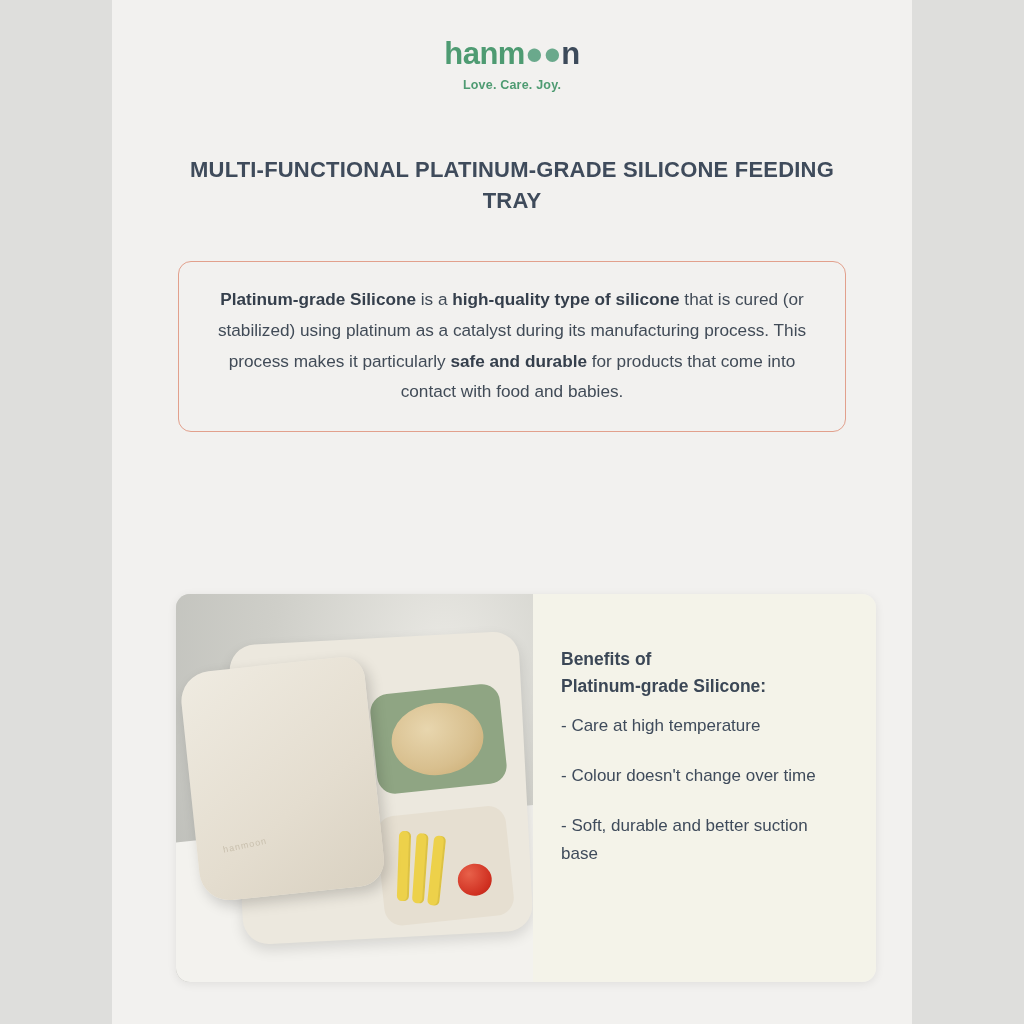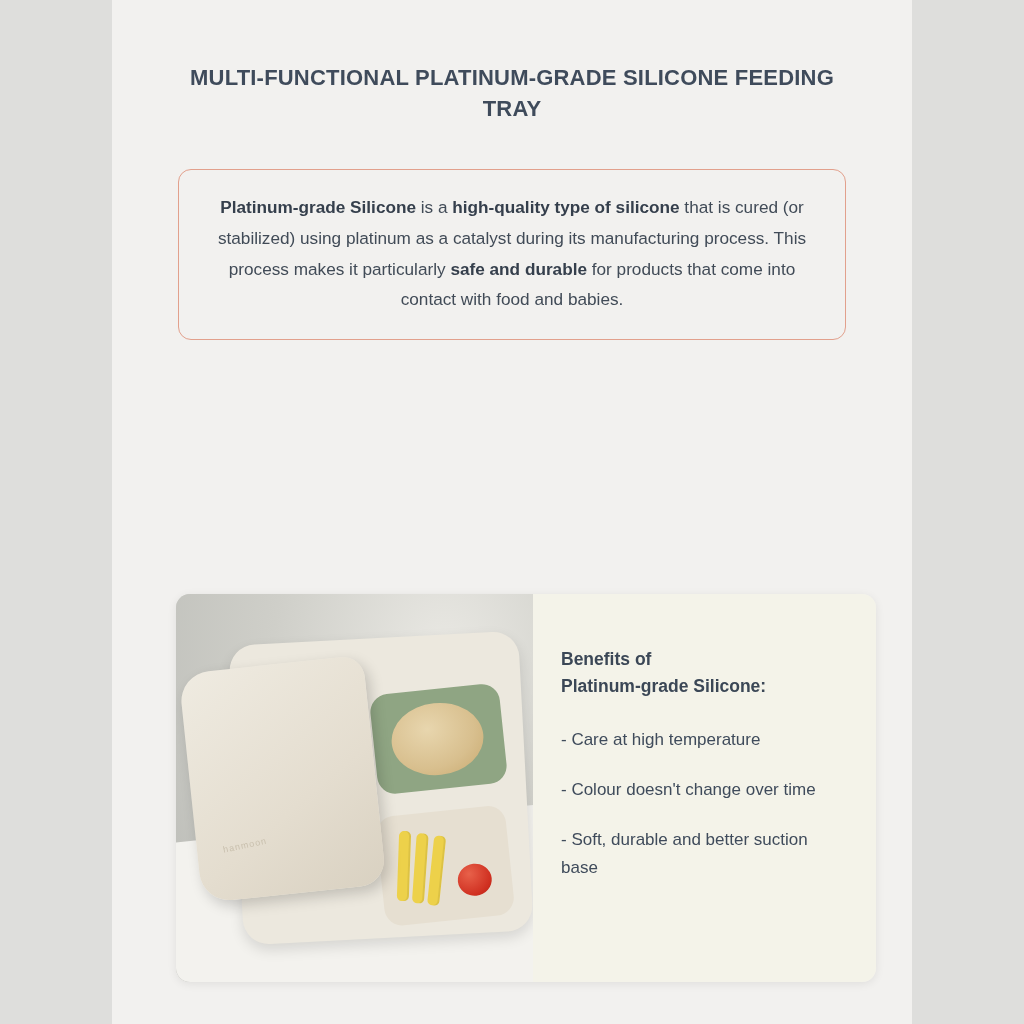--- a/index.html
+++ b/index.html
@@ -169,34 +169,38 @@
     width: 343px; height: 100%;
     background: #f4f3e9;
     padding: 52px 34px 0 28px;
     color: #3f4b5b;
   }
   .benefits-heading {
     font-size: 17.5px;
     font-weight: 700;
     line-height: 1.55;
     color: #3b4756;
-    margin-bottom: 26px;
+    margin-bottom: 12px;
   }
   .benefit-item {
     font-size: 17px;
     line-height: 1.65;
     color: #3f4b5b;
     margin-bottom: 22px;
   }
 </style>
 </head>
 <body>
 
 <div class="page">
 
+  <div class="brand">
+    <div class="brand-word"><span>hanm</span><span style="color:#6aa98c;">●●</span><span class="dark">n</span></div>
+    <div class="brand-tag">Love. Care. Joy.</div>
+  </div>
 
   <div class="title">MULTI-FUNCTIONAL PLATINUM-GRADE SILICONE FEEDING TRAY</div>
 
   <div class="callout">
     <b>Platinum-grade Silicone</b><span> is a </span><b>high-quality type of silicone</b><span> that is cured (or stabilized) using platinum as a catalyst during its manufacturing process. This process makes it particularly </span><b>safe and durable</b><span> for products that come into contact with food and babies.</span>
   </div>
 
   <div class="product">
 
     <div class="photo">

